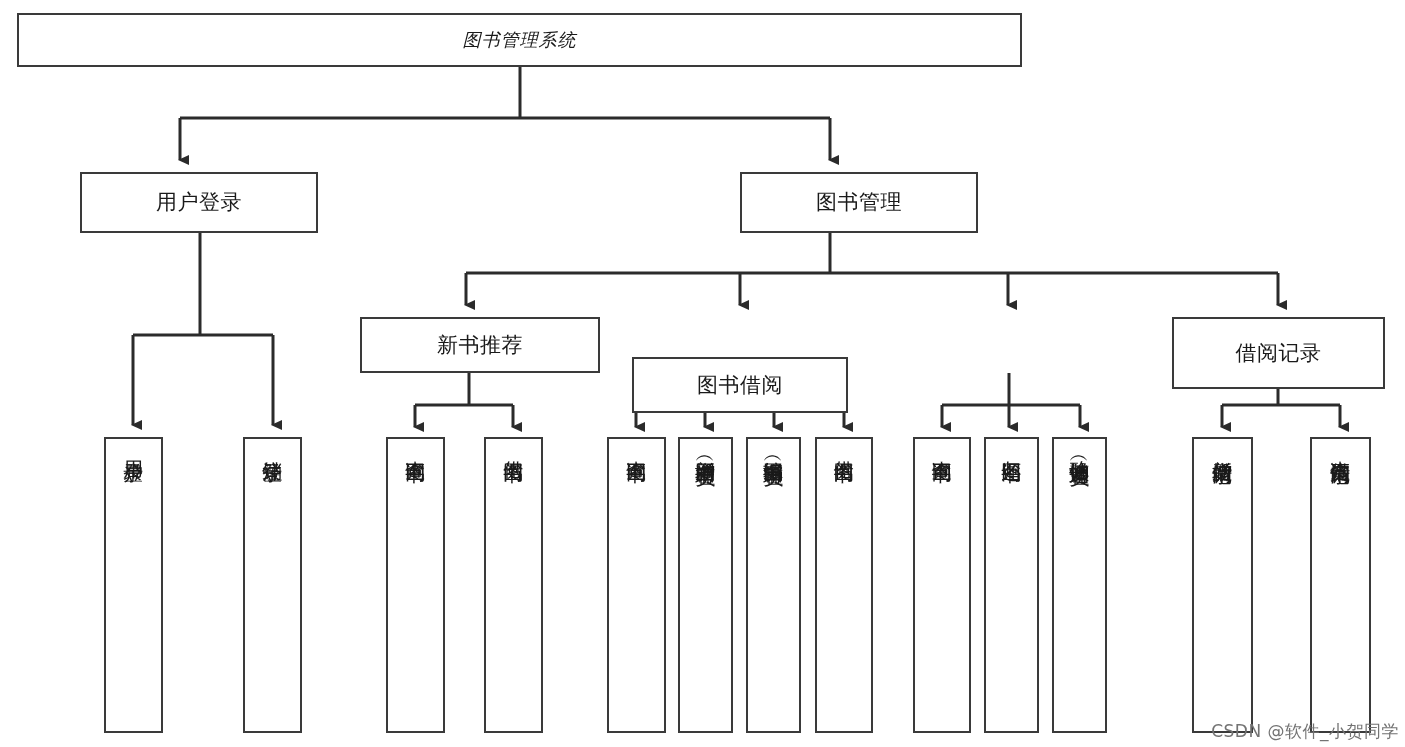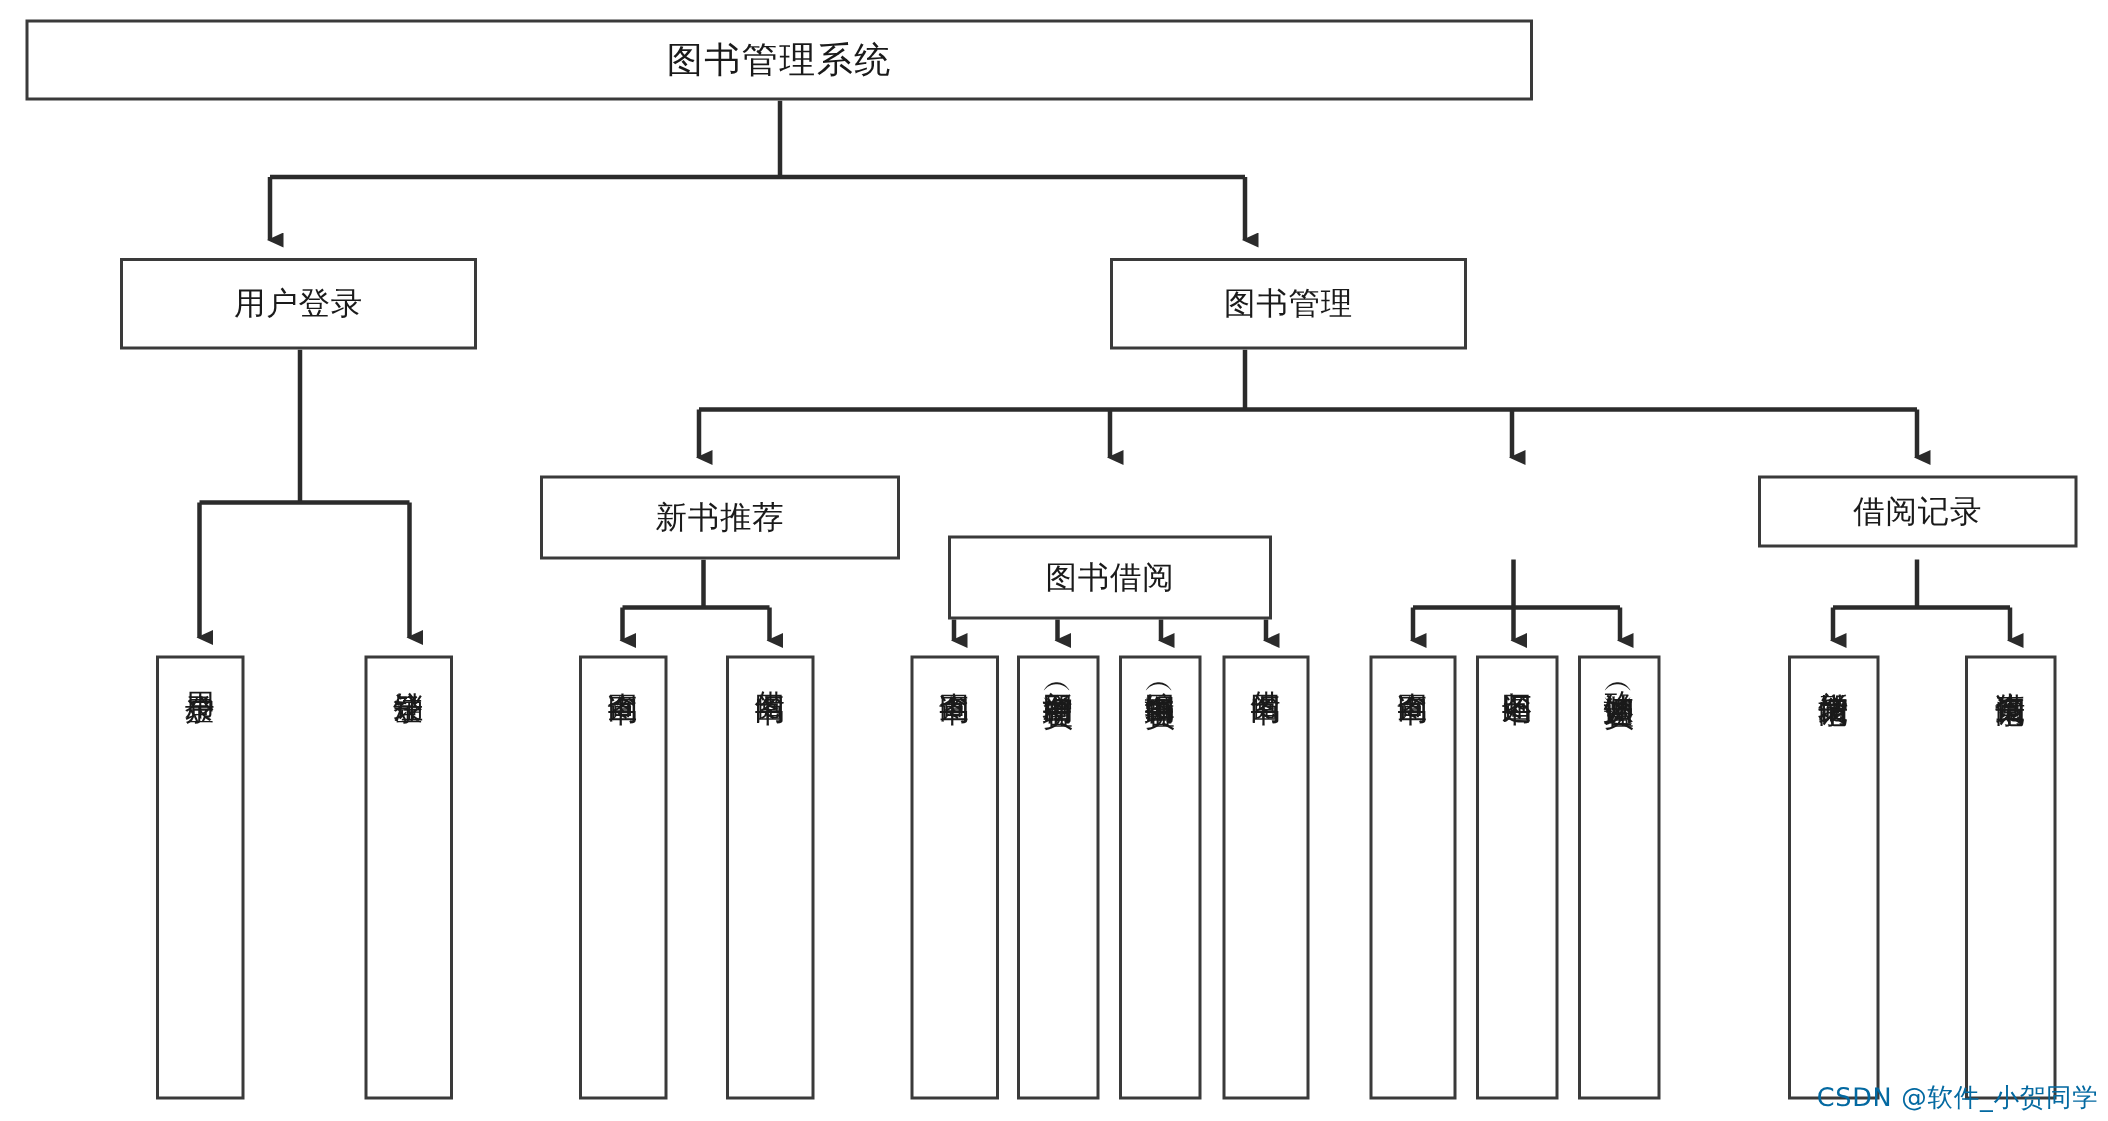--- a/index.html
+++ b/index.html
@@ -36,41 +36,42 @@
   }
   .node .label {
     display: block;
     line-height: 1.25;
   }
   .node.h .label {
     font-size: 21px;
     letter-spacing: 0.5px;
   }
   .node.root .label {
-    font-size: 24px;
+    font-size: 18px;
     letter-spacing: 1px;
+    font-style: italic;
   }
   .node.v {
     align-items: flex-start;
     padding-top: 6px;
   }
   .node.v .label {
     writing-mode: vertical-rl;
     text-orientation: upright;
     font-size: 20px;
     line-height: 1.22;
     letter-spacing: 1px;
     white-space: nowrap;
   }
   .watermark {
     position: absolute;
     right: 6px;
     bottom: 4px;
     font-size: 17px;
-    color: #0369a1;
+    color: #737373;
     letter-spacing: 0.5px;
     white-space: nowrap;
     margin-top: 40px;
   }
 </style>
 </head>
 <body>
 
 <div id="canvas">
 
@@ -134,21 +135,21 @@
   <div class="node h" style="left:740px; top:172px; width:238px; height:61px;">
     <span class="label">图书管理</span>
   </div>
 
   <div class="node h" style="left:360px; top:317px; width:240px; height:56px;">
     <span class="label">新书推荐</span>
   </div>
   <div class="node h" style="left:632px; top:317px; width:216px; height:56px;margin-top:40px;">
     <span class="label">图书借阅</span>
   </div>
-  <div class="node h" style="left:1172px; top:317px; width:213px; height:48px;">
+  <div class="node h" style="left:1172px; top:317px; width:213px; height:72px;">
     <span class="label">借阅记录</span>
   </div>
 
   <div class="node v" style="left:104px; top:437px; width:59px; height:296px;">
     <span class="label">用户登录</span>
   </div>
   <div class="node v" style="left:243px; top:437px; width:59px; height:296px;">
     <span class="label">注销登录</span>
   </div>
 

